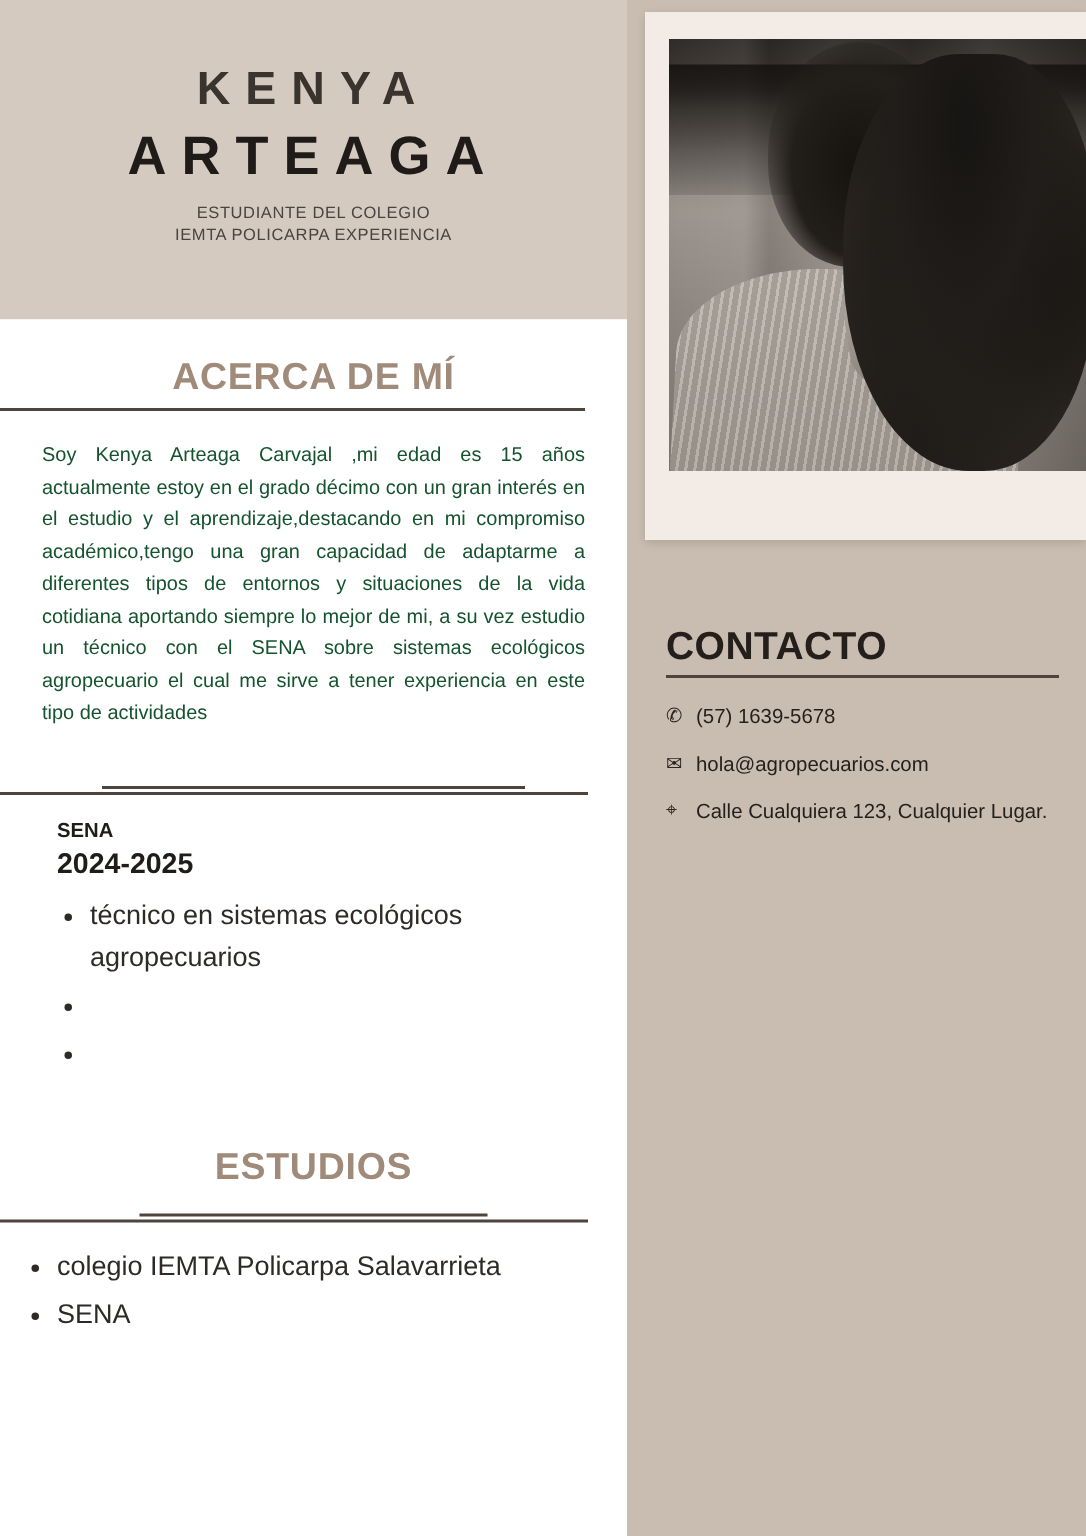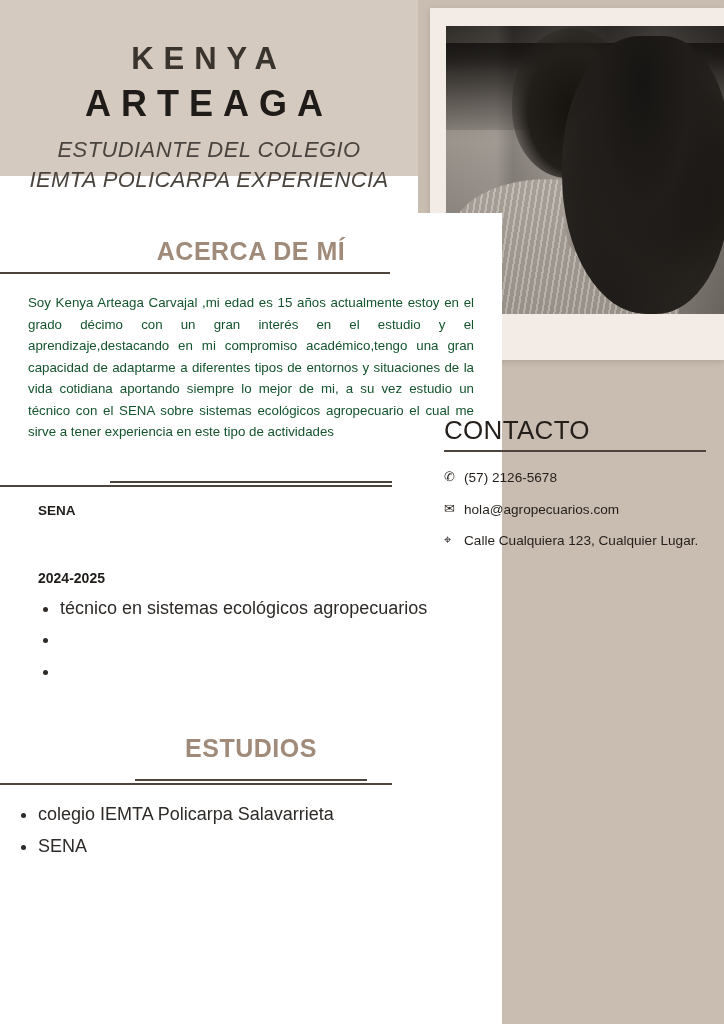--- a/index.html
+++ b/index.html
@@ -29,21 +29,21 @@
     height: 1024px;
     background: #c9bcb0;
   }
 
   
   .header-band {
     position: absolute;
     left: 0;
     top: 0;
     width: 418px;
-    height: 176px;
+    height: 213px;
     background: #d5cabf;
   }
 
   .header-inner {
     position: absolute;
     left: 0;
     top: 0;
     width: 418px;
     height: 213px;
     display: flex;
@@ -67,26 +67,25 @@
     letter-spacing: 10px;
     color: #1e1b19;
     font-weight: 700;
     line-height: 1.2;
     margin-top: 6px;
     text-align: left;
   }
 
   .subtitle {
     margin-top: 10px;
-    font-size: 22px;
+    font-size: 11px;
     color: #4a443e;
     letter-spacing: 0.4px;
     text-align: left;
     line-height: 1.35;
-    font-style: italic;
   }
 
   
   .photo-frame {
     position: absolute;
     left: 430px;
     top: 8px;
     width: 294px;
     height: 352px;
     background: #f3ece6;
@@ -180,21 +179,21 @@
       linear-gradient(180deg, #b9b1a9 0%, #a79f97 100%);
     border-radius: 44% 38% 0 0;
     transform: rotate(3deg);
   }
 
   
   .left-col {
     position: absolute;
     left: 0;
     top: 213px;
-    width: 502px;
+    width: 418px;
     height: 811px;
     background: #ffffff;
   }
 
   .section {
     position: relative;
     padding: 0 28px;
   }
 
   .section-title {
@@ -230,25 +229,24 @@
   .exp-rule-left { width: 392px; margin-top: 2px; }
 
   .exp-body { margin: 14px 0 0 38px; }
   .exp-company {
     font-size: 13.5px;
     font-weight: 700;
     color: #1f1c1a;
     line-height: 1.45;
   }
   .exp-dates {
-    font-size: 14px;
+    font-size: 19px;
     font-weight: 700;
     color: #1f1c1a;
     line-height: 1.45;
-    margin-top: 48px;
   }
   ul.bullets {
     margin: 6px 0 0 0;
     padding-left: 22px;
     font-size: 18px;
     color: #2e2a27;
     line-height: 1.55;
   }
   ul.bullets li { margin-bottom: 4px; min-height: 16px; }
 
@@ -260,21 +258,21 @@
 
   
   .contact-block {
     position: absolute;
     left: 444px;
     top: 415px;
     width: 262px;
   }
   .contact-title {
     font-size: 26px;
-    font-weight: 400;
+    font-weight: 700;
     color: #241f1b;
     letter-spacing: 0.3px;
     margin: 0;
   }
   .contact-rule {
     height: 2px;
     background: #4d443d;
     margin-top: 4px;
     width: 262px;
   }
@@ -365,21 +363,21 @@
 
   </div>
 
   <div class="contact-block">
     <h2 class="contact-title">CONTACTO</h2>
     <div class="contact-rule"></div>
     <div class="contact-list">
 
       <div class="contact-row">
         <span class="contact-icon">✆</span>
-        <span class="contact-text">(57) 2126-5678</span>
+        <span class="contact-text">(57) 1639-5678</span>
       </div>
 
       <div class="contact-row">
         <span class="contact-icon">✉</span>
         <span class="contact-text">hola@agropecuarios.com</span>
       </div>
 
       <div class="contact-row">
         <span class="contact-icon">⌖</span>
         <span class="contact-text">Calle Cualquiera 123, Cualquier Lugar.</span>

